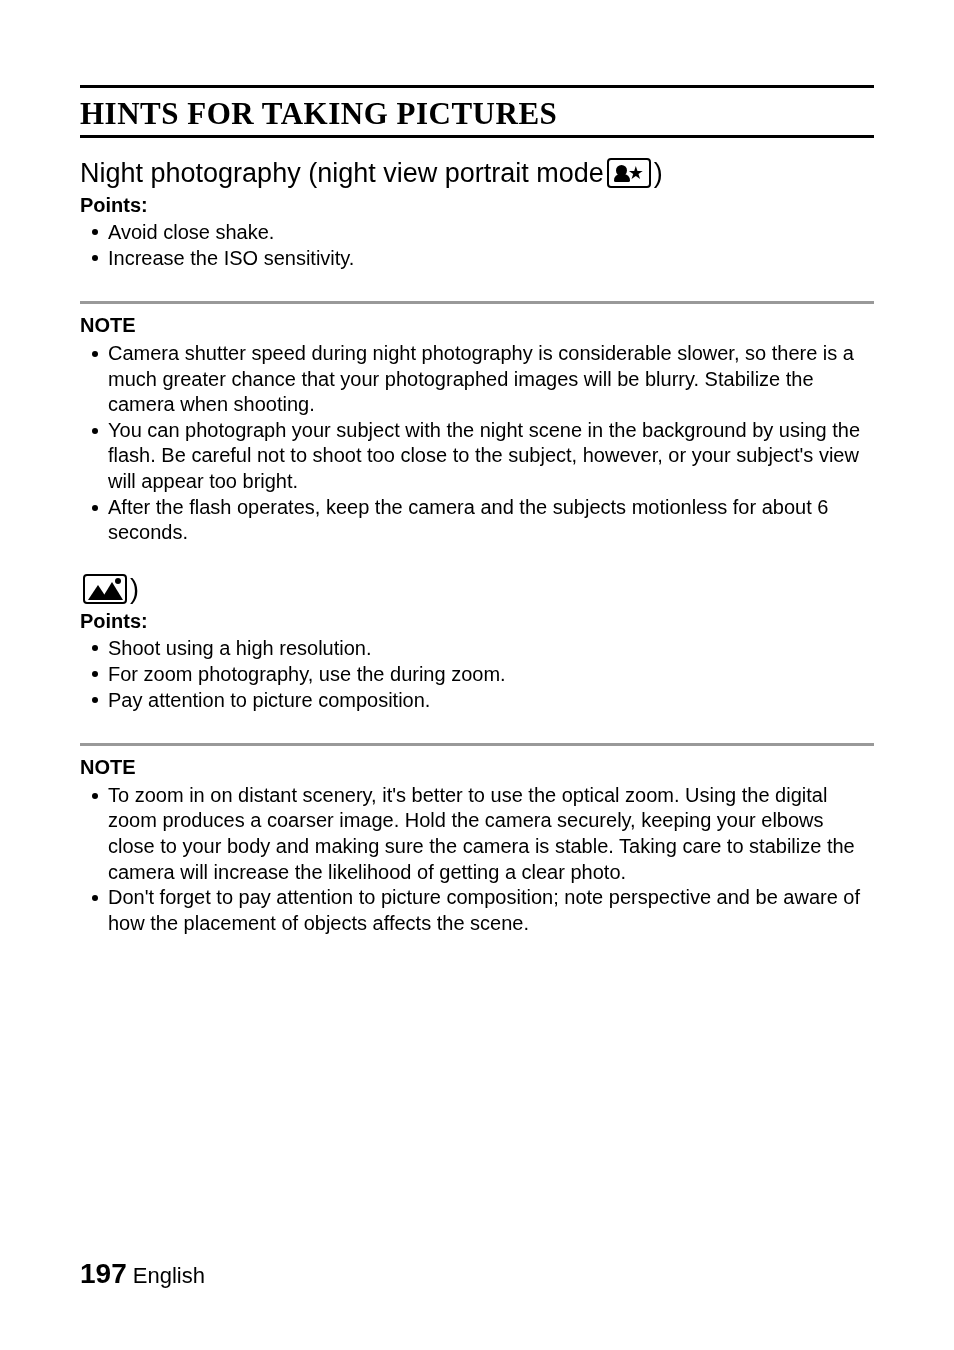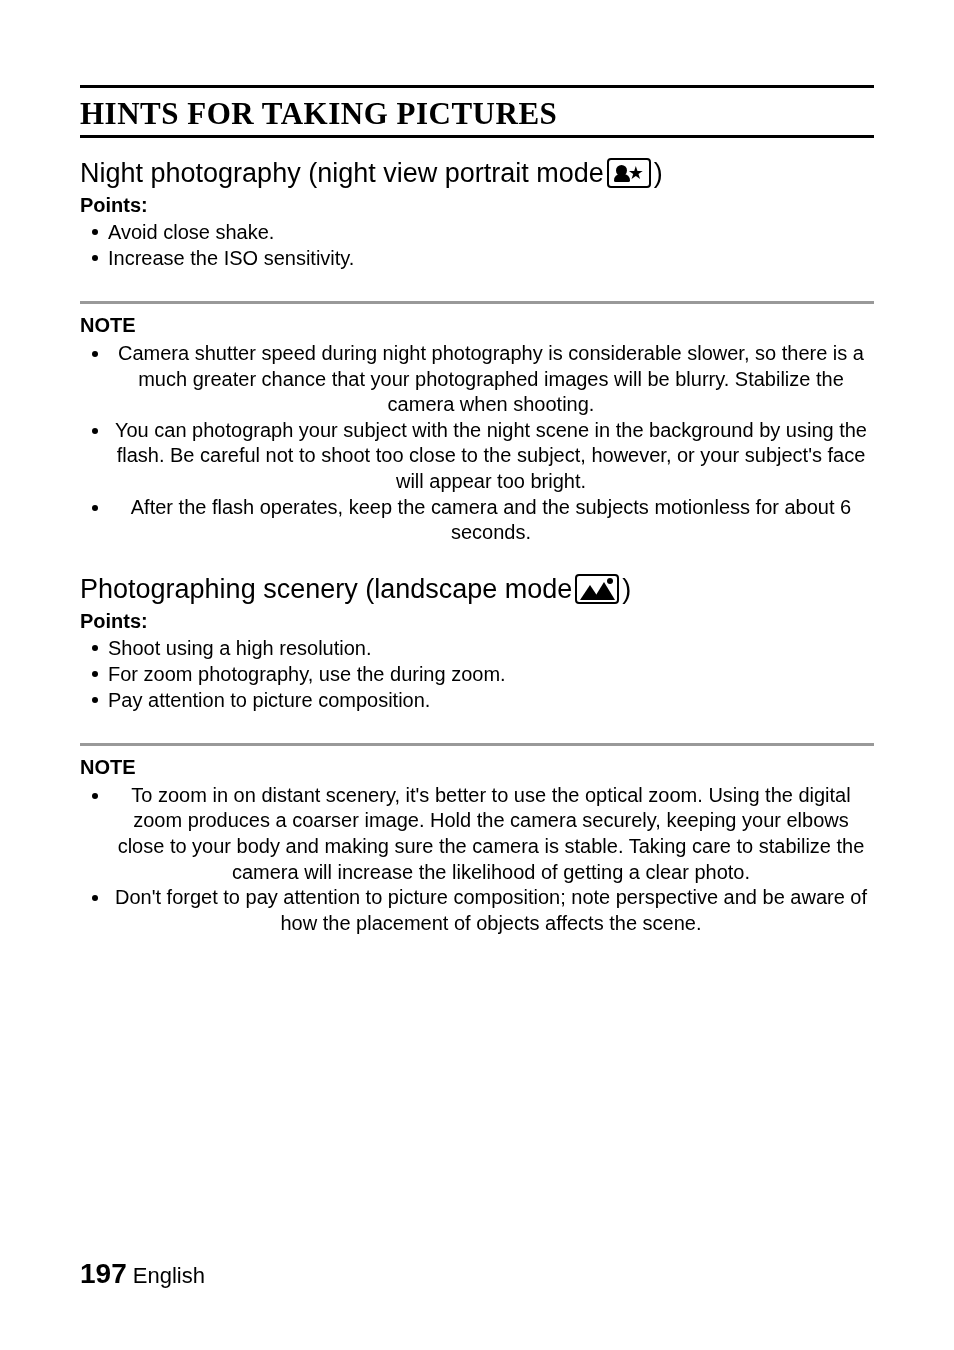--- a/index.html
+++ b/index.html
@@ -150,21 +150,20 @@
     }
     .note-label {
       font-size: 20px;
       font-weight: bold;
       margin-bottom: 4px;
     }
     .note-list {
       list-style: none;
       padding-left: 12px;
       margin-bottom: 28px;
-      text-align: center;
     }
     .note-list li {
       font-size: 20px;
       line-height: 1.28;
       position: relative;
       padding-left: 16px;
     }
     .note-list li::before {
       content: "";
       position: absolute;
@@ -203,26 +202,25 @@
 <div class="points-label">Points:</div>
 <ul class="bullet-list">
   <li>Avoid close shake.</li>
   <li>Increase the ISO sensitivity.</li>
 </ul>
 
 <div class="note-rule"></div>
 <div class="note-label">NOTE</div>
 <ul class="note-list">
   <li>Camera shutter speed during night photography is considerable slower, so there is a much greater chance that your photographed images will be blurry. Stabilize the camera when shooting.</li>
-  <li>You can photograph your subject with the night scene in the background by using the flash. Be careful not to shoot too close to the subject, however, or your subject's face will appear too bright.</li>
+  <li>You can photograph your subject with the night scene in the background by using the flash. Be careful not to shoot too close to the subject, however, or your subject's view will appear too bright.</li>
   <li>After the flash operates, keep the camera and the subjects motionless for about 6 seconds.</li>
 </ul>
 
 <h2 class="section-heading">
-  <span>Photographing scenery (landscape mode </span>
   <span class="mode-icon-landscape">
       <span class="sun"></span>
     </span>
   <span>)</span>
 </h2>
 <div class="points-label">Points:</div>
 <ul class="bullet-list">
   <li>Shoot using a high resolution.</li>
   <li>For zoom photography, use the during zoom.</li>
   <li>Pay attention to picture composition.</li>

